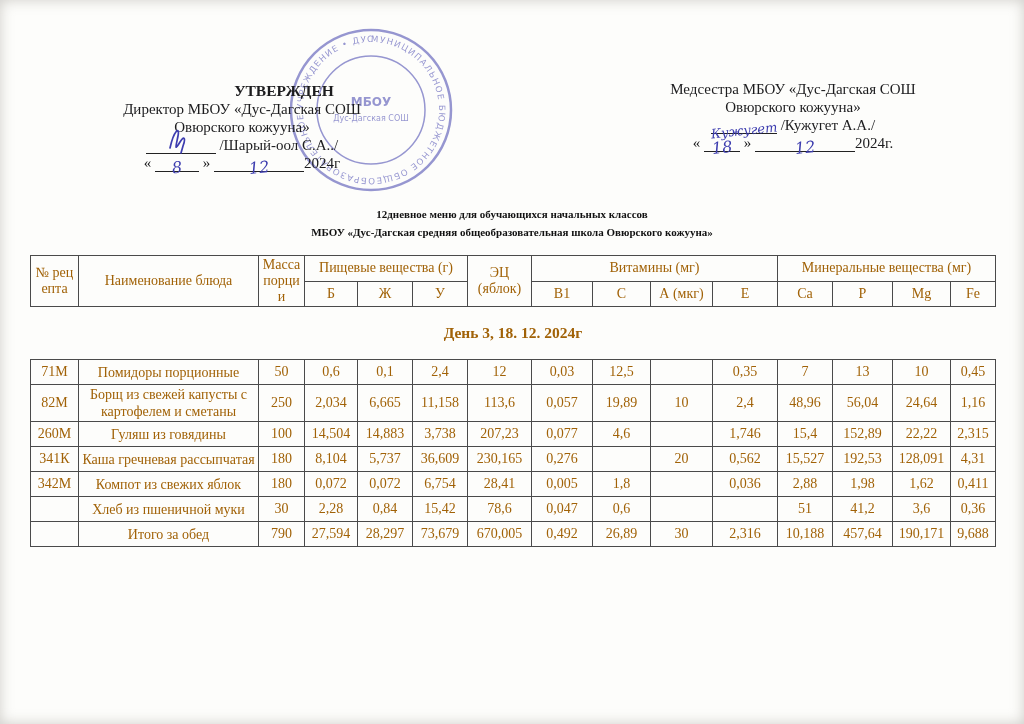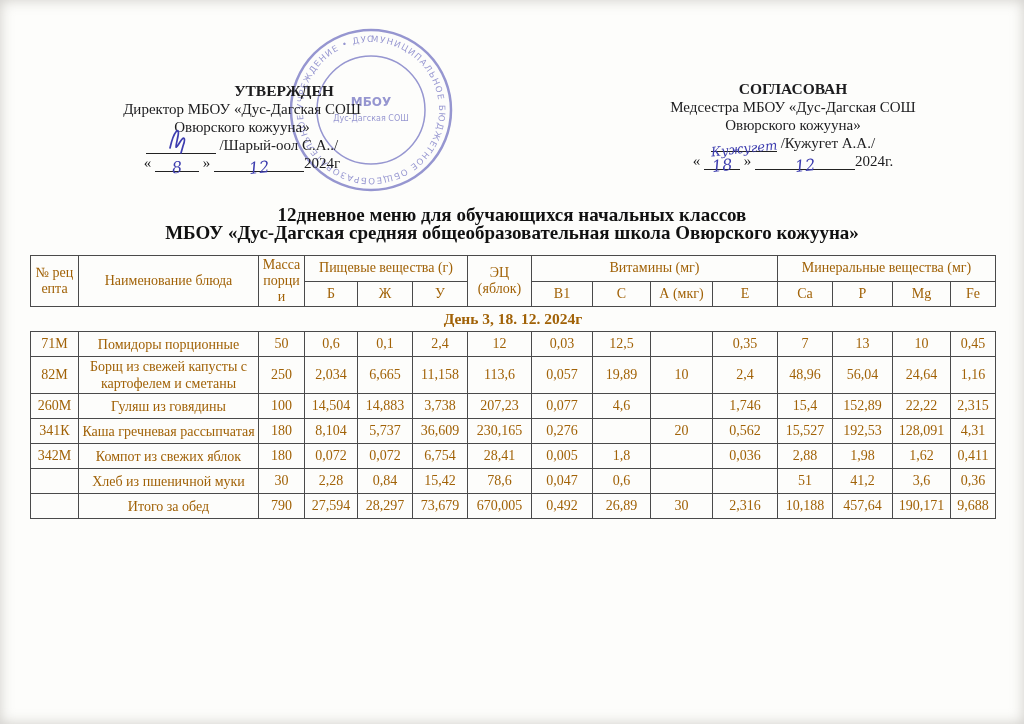--- a/index.html
+++ b/index.html
@@ -14,29 +14,29 @@
   .approved{left:92px;top:82px;width:300px;}
   .approved .head{transform:translateX(42px);}
   .agreed{left:638px;top:80px;width:310px;}
   .blank{display:inline-block;border-bottom:1px solid #222;position:relative;height:15px;vertical-align:bottom;}
   .hand{color:#3d3daf;font-style:italic;font-family:"DejaVu Serif",serif;position:relative;top:3px;display:inline-block;transform:rotate(-6deg);font-size:16px;}
   .sigline{position:relative;}
   .sig-svg{position:absolute;pointer-events:none;}
   
   .stamp{position:absolute;left:283px;top:22px;width:176px;height:176px;opacity:.55;pointer-events:none;}
   
-  .title{position:absolute;left:0;top:206px;width:1024px;text-align:center;font-weight:bold;font-size:19px;line-height:17.5px;color:#111;}
+  .title{position:absolute;left:0;top:206px;width:1024px;text-align:center;font-weight:bold;font-size:11px;line-height:17.5px;color:#111;}
   
   table.menu{position:absolute;left:30px;top:255px;width:965px;border-collapse:collapse;table-layout:fixed;font-size:14px;color:#a16207;}
   table.menu th,table.menu td{border:1px solid #4a4a4a;padding:1px 3px;font-weight:normal;vertical-align:middle;}
   table.menu th{text-align:center;line-height:16px;}
   th.wraphard{word-break:break-all;}
   td.num,th.num{text-align:center;}
   td.dish{text-align:center;padding-left:5px;line-height:17px;}
-  tr.dayrow td{font-weight:bold;font-size:15.5px;text-align:center;border-left:none;border-right:none;padding:3px 0;}
+  tr.dayrow td{font-weight:bold;font-size:15.5px;text-align:center;border-left:none;border-right:none;padding:17px 0;}
   tr.bold td{font-weight:normal;}
   tbody.rows td{height:22px;}
 </style>
 </head>
 <body>
 
 <div class="page">
 
   <svg class="stamp" viewBox="0 0 176 176">
     <circle cx="88" cy="88" r="80" fill="none" stroke="#4343ae" stroke-width="2.5"></circle>
@@ -64,21 +64,20 @@
     </div>
     <div>
       <span>«</span>
       <span class="blank" style="width:44px"><span class="hand">8</span></span>
       <span>»</span>
       <span class="blank" style="width:90px"><span class="hand">12</span></span><span>2024г</span>
     </div>
   </div>
 
   <div class="signblock agreed">
-    <div class="head">СОГЛАСОВАН</div>
     <div>Медсестра МБОУ «Дус-Дагская  СОШ</div>
     <div>Овюрского  кожууна»</div>
     <div class="sigline">
       <span class="blank" style="width:66px"><span class="hand" style="font-size:13px">Кужугет</span></span>
       <span>/Кужугет А.А./</span>
     </div>
     <div>
       <span>«</span>
       <span class="blank" style="width:36px"><span class="hand">18</span></span>
       <span>»</span>

